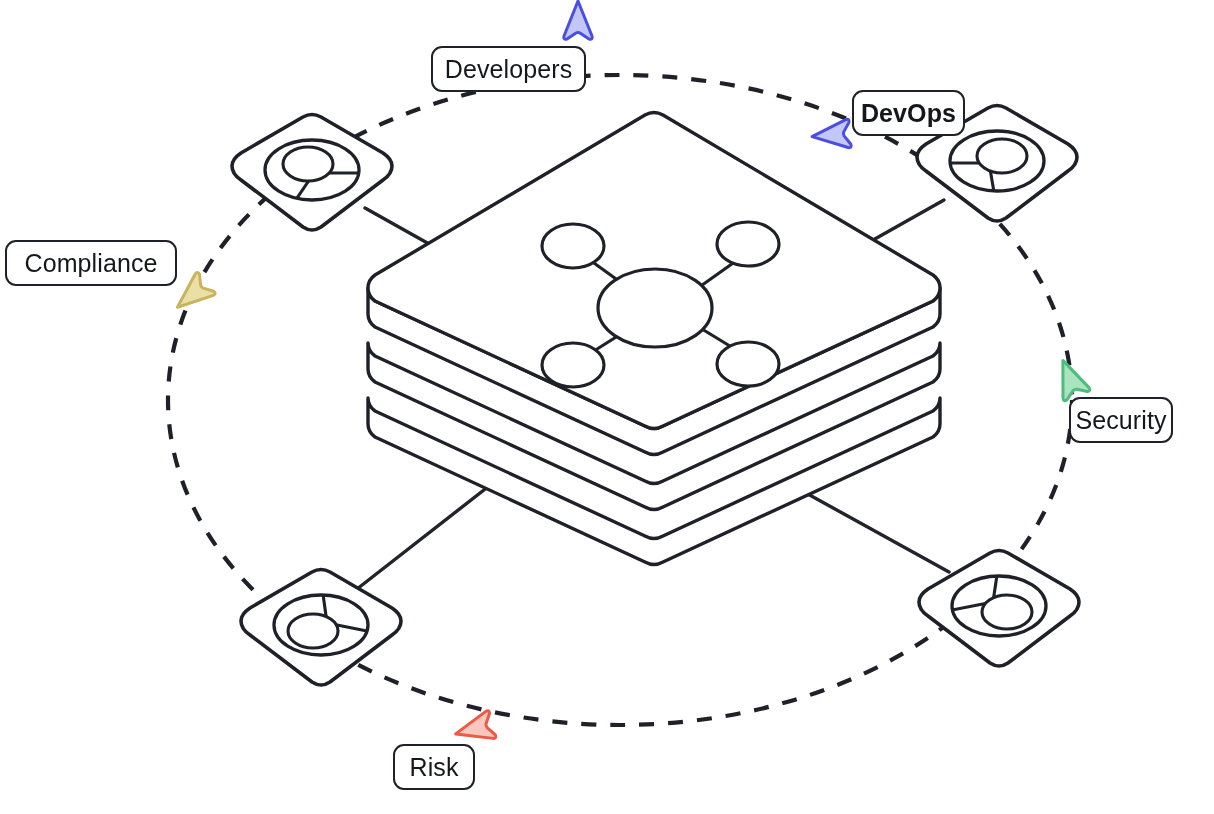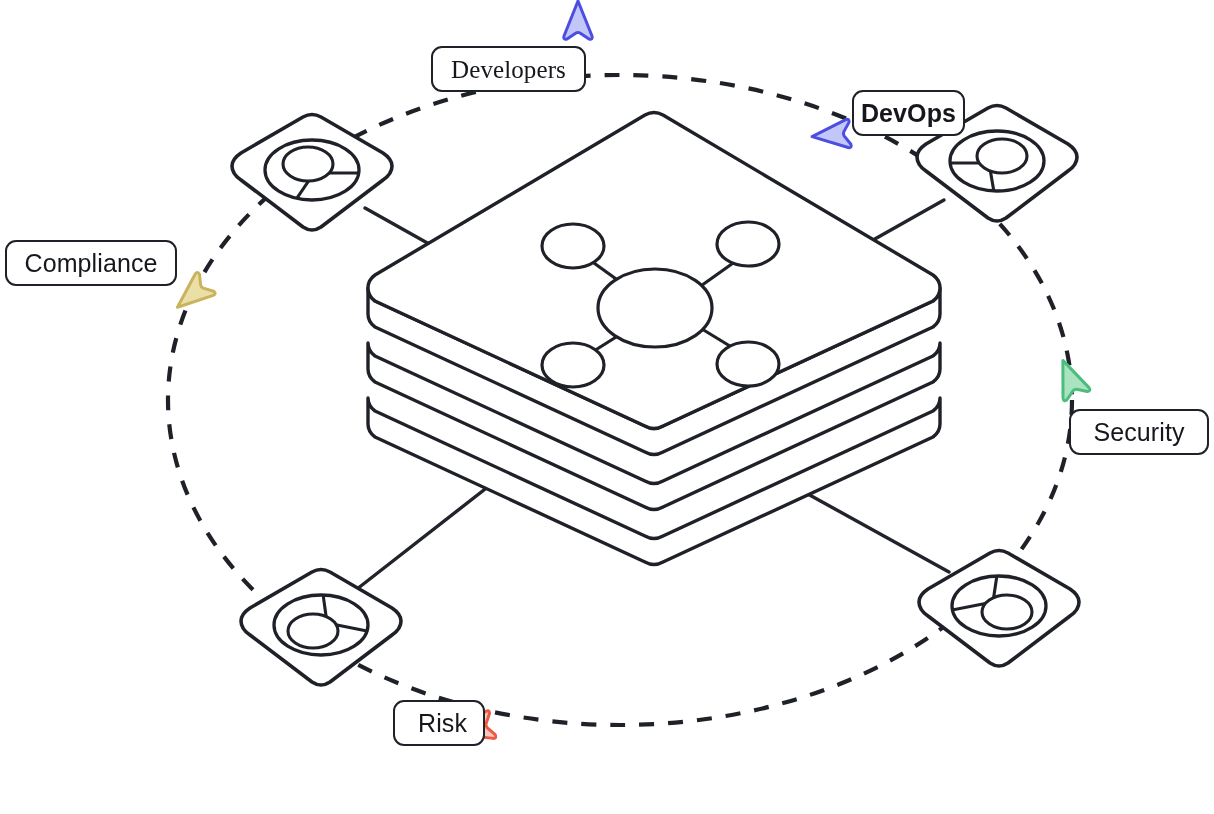--- a/index.html
+++ b/index.html
@@ -207,33 +207,33 @@
       <path d="M 0 -19 L 14 16 Q 15 20 11 19 L 2 13 Q 0 12 -2 13 L -11 19 Q -15 20 -14 16 Z" fill="#ebdfa8" stroke="#c9b35c" stroke-width="3" stroke-linejoin="round"></path>
     </g>
     <g transform="translate(1070,378) rotate(-22)">
       <path d="M 0 -19 L 14 16 Q 15 20 11 19 L 2 13 Q 0 12 -2 13 L -11 19 Q -15 20 -14 16 Z" fill="#a9e3bf" stroke="#4cbd7d" stroke-width="3" stroke-linejoin="round"></path>
     </g>
     <g transform="translate(474,729) rotate(-105)">
       <path d="M 0 -19 L 14 16 Q 15 20 11 19 L 2 13 Q 0 12 -2 13 L -11 19 Q -15 20 -14 16 Z" fill="#f8c7bd" stroke="#ef5844" stroke-width="3" stroke-linejoin="round"></path>
     </g>
   </svg>
 
-  <div class="label-chip" style="left:431px; top:46px; width:155px;font-family:Liberation Serif, serif;">
+  <div class="label-chip" style="left:431px; top:46px; width:155px;">
     <span>Developers</span>
   </div>
 
   <div class="label-chip" style="left:852px; top:90px; width:113px;font-weight:bold;">
     <span>DevOps</span>
   </div>
 
   <div class="label-chip" style="left:5px; top:240px; width:172px;">
     <span>Compliance</span>
   </div>
 
-  <div class="label-chip" style="left:1069px; top:409px; width:140px;align-items:center;">
+  <div class="label-chip" style="left:1069px; top:397px; width:104px;align-items:center;">
     <span>Security</span>
   </div>
 
-  <div class="label-chip" style="left:393px; top:700px; width:92px;justify-content:flex-end;">
+  <div class="label-chip" style="left:393px; top:744px; width:82px;">
     <span>Risk</span>
   </div>
 
 </div>
 
 </body></html>

